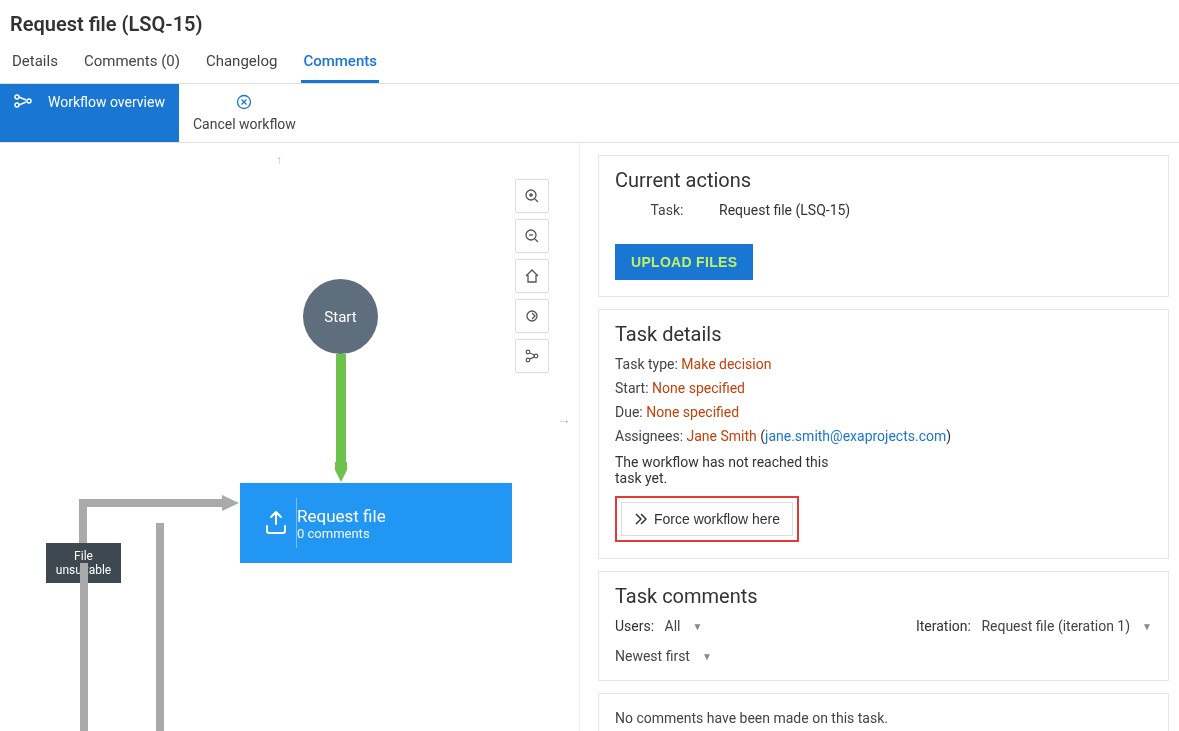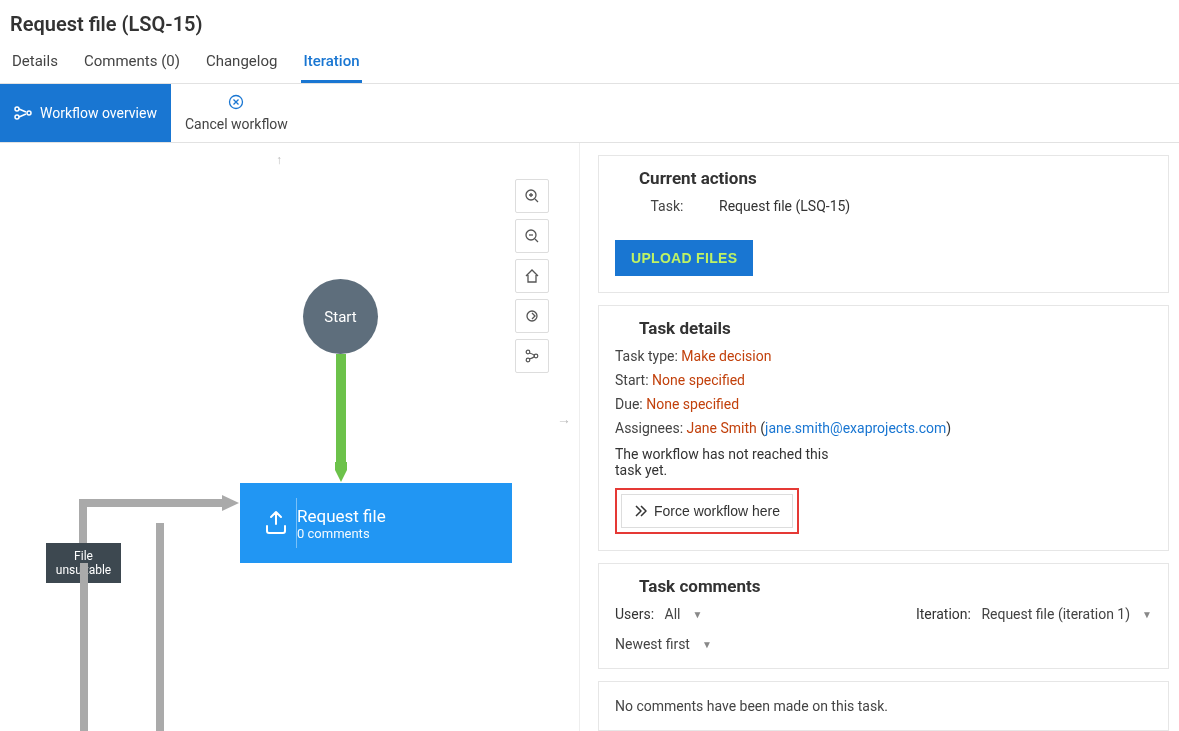--- a/index.html
+++ b/index.html
@@ -2,41 +2,41 @@
 <html><head>
 <meta charset="utf-8">
 <style>
 * { box-sizing: border-box; margin: 0; padding: 0; }
 body { font-family: -apple-system, BlinkMacSystemFont, "Segoe UI", Roboto, sans-serif; color: #333; background: #fff; width: 1179px; height: 731px; overflow: hidden; }
 .page-title { font-size: 20px; font-weight: 600; padding: 12px 10px 4px; }
 .tabs { display: flex; gap: 22px; padding: 6px 10px 0; border-bottom: 1px solid #e2e2e2; }
 .tab { font-size: 15px; color: #444; padding: 6px 2px 10px; cursor: pointer; }
 .tab.active { color: #1976d2; border-bottom: 3px solid #1976d2; font-weight: 500; }
 .subtoolbar { display: flex; align-items: stretch; border-bottom: 1px solid #e2e2e2; }
-.subtool-overview { background: #1976d2; color: #fff; padding: 10px 14px; display: flex; align-items: center; gap: 8px; font-size: 14px; }
+.subtool-overview { background: #1976d2; color: #fff; padding: 10px 14px; display: flex; gap: 16px; font-size: 14px; }
 .subtool-cancel { display: flex; align-items: center; gap: 6px; color: #444; padding: 10px 14px; font-size: 14px; cursor: pointer; flex-direction: column; }
 .main { display: flex; height: calc(731px - 120px); }
 .canvas { position: relative; flex: 0 0 580px; background: #fff; border-right: 1px solid #eee; }
 .zoom-controls { position: absolute; top: 36px; right: 30px; display: flex; flex-direction: column; gap: 6px; }
 .zoom-btn { width: 34px; height: 34px; border: 1px solid #ddd; background: #fff; display: flex; align-items: center; justify-content: center; font-size: 15px; color: #555; cursor: pointer; border-radius: 2px; }
 .start-node { position: absolute; left: 303px; top: 136px; width: 75px; height: 75px; background: #5e6e7c; color: #fff; border-radius: 50%; display: flex; align-items: center; justify-content: center; font-size: 15px; font-weight: 400; }
 .file-unsuitable-node { position: absolute; left: 46px; top: 400px; width: 75px; height: 40px; background: #3d4850; color: #fff; display: flex; align-items: center; justify-content: center; font-size: 12px; line-height: 1.2; text-align: center; padding: 0 4px; }
 .request-file-node { position: absolute; left: 240px; top: 340px; width: 272px; height: 80px; background: #2196f3; color: #fff; display: flex; align-items: center; padding: 0 16px; }
 .rf-icon-wrap { width: 40px; display:flex; justify-content:center; }
 .rf-divider { width: 1px; height: 50px; background: rgba(255,255,255,0.4); }
 .rf-text { display:flex; flex-direction:column; }
 .rf-title { font-size: 17px; }
 .rf-sub { font-size: 13px; opacity: 0.95; }
 svg.arrow-green line { stroke: #6cc24a; stroke-width: 10; }
 svg.arrow-green polygon { fill: #6cc24a; }
 svg.arrow-gray line, svg.arrow-gray polyline { stroke: #aaa; stroke-width: 8; fill:none; }
 svg.arrow-gray polygon { fill: #aaa; }
 .sidepanel { flex: 1; padding: 12px 10px 0 18px; font-size: 14px; color: #333; overflow: auto; }
 .panel-section { border: 1px solid #e6e6e6; margin-bottom: 12px; padding: 12px 16px 16px; }
-.panel-heading { font-size: 17px; font-weight: 700; margin-bottom: 10px; margin-left: 24px; }
+.panel-heading { font-size: 20px; font-weight: 400; margin-bottom: 10px; }
 .kv { display: flex; margin-bottom: 20px; text-align: center; }
 .kv-label { color: #444; width: 104px; }
 .kv-val { color: #333; }
 .btn-primary { background: #1976d2; color: #bef264; border: none; padding: 10px 16px; font-weight: 700; font-size: 14px; letter-spacing: 0.3px; cursor: pointer; margin-top: 6px; }
 .field-line { margin-bottom: 8px; }
 .field-label { color: #444; }
 .field-val { color: #c2410c; margin-top: 44px; }
 a.link { color: #1976d2; text-decoration: none; }
 .not-reached { margin: 10px 0 10px; max-width: 240px; }
 .force-btn-wrap { border: 2px solid #e53935; display: inline-block; padding: 4px; }
@@ -50,21 +50,21 @@
 </style>
 </head>
 <body>
 
 <div class="page-title">Request file (LSQ-15)</div>
 
 <div class="tabs">
   <div class="tab">Details</div>
   <div class="tab">Comments (0)</div>
   <div class="tab">Changelog</div>
-  <div class="tab active">Iteration</div>
+  <div class="tab active">Comments</div>
 </div>
 
 <div class="subtoolbar">
   <div class="subtool-overview">
     <svg width="18" height="14" viewBox="0 0 18 14">
         <g fill="none" stroke="#fff" stroke-width="1.5">
           <circle cx="3" cy="3" r="2"></circle>
           <circle cx="3" cy="11" r="2"></circle>
           <circle cx="15" cy="7" r="2"></circle>
           <path d="M5 3 L12 6 M5 11 L12 8"></path>

